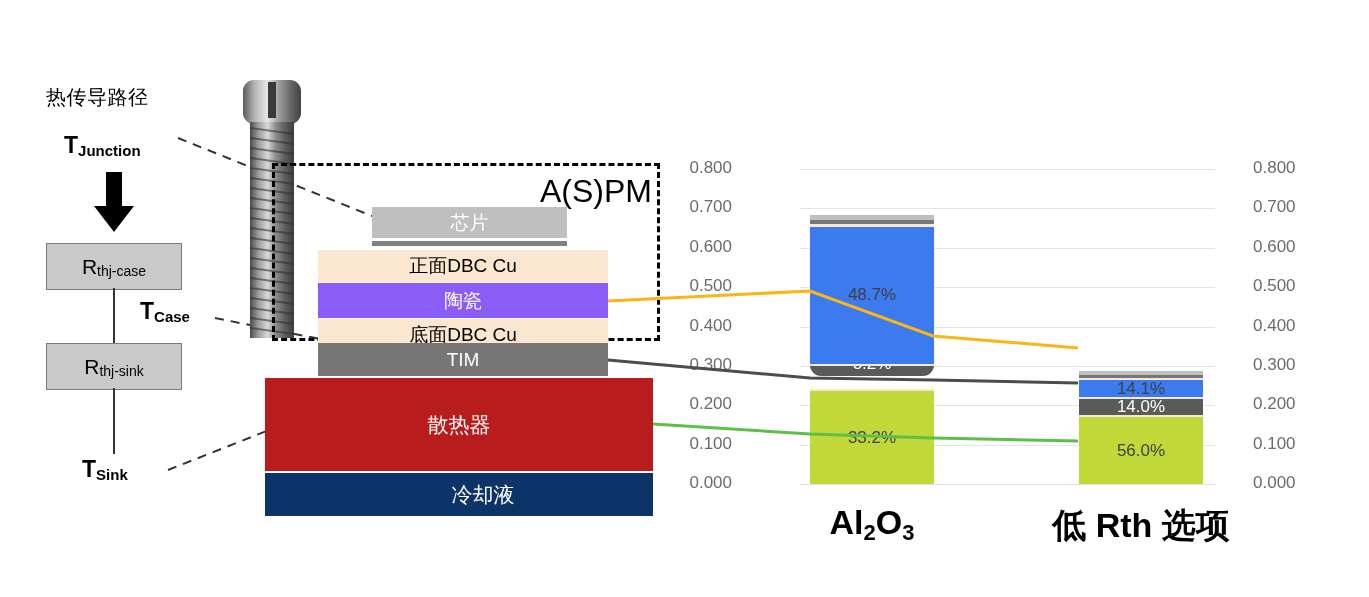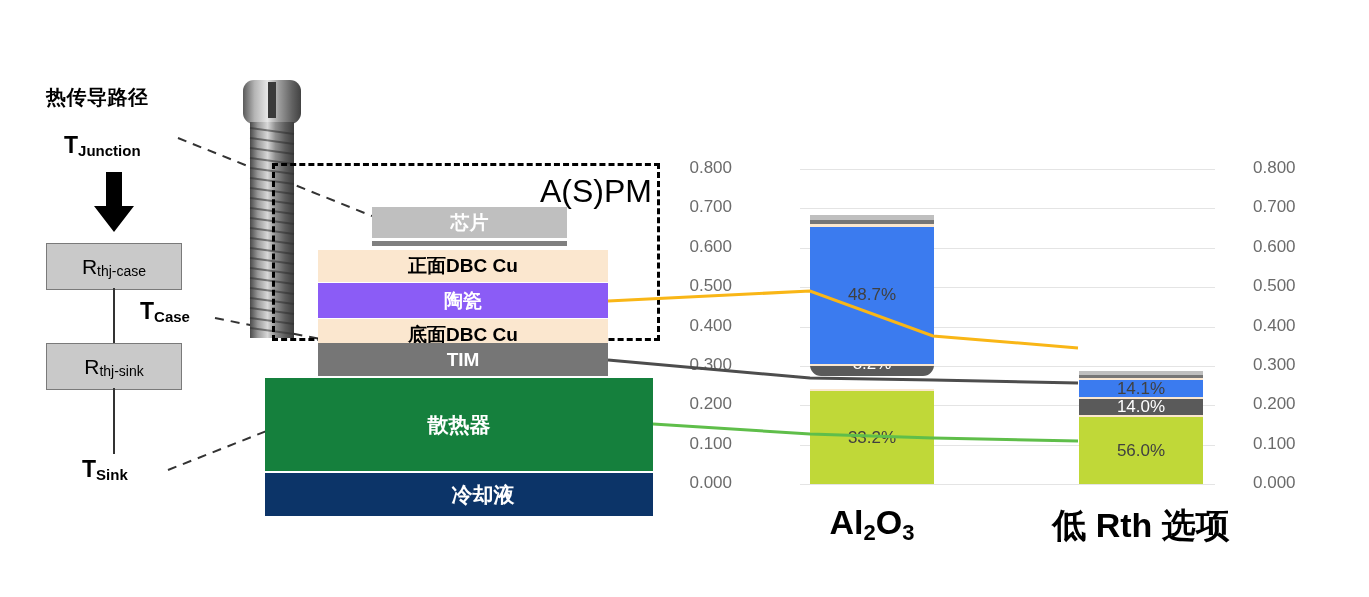--- a/index.html
+++ b/index.html
@@ -15,21 +15,21 @@
     font-family: "Liberation Sans", sans-serif;
     color: #000;
   }
   .abs { position: absolute; }
 
   
   #thermal-path-diagram { left: 0; top: 0; width: 250px; height: 520px; }
 
   #thermal-path-title {
     left: 46px; top: 84px;
-    font-size: 20px; font-weight: 700;
+    font-size: 20px; font-weight: 400;
     letter-spacing: 0.5px;
   }
   #t-junction-label {
     left: 64px; top: 132px;
     font-size: 23px; font-weight: 700;
   }
   #t-case-label {
     left: 140px; top: 298px;
     font-size: 23px; font-weight: 700;
   }
@@ -67,21 +67,21 @@
     border: 3px dashed #000;
     box-sizing: border-box;
   }
   #aspm-label {
     left: 540px; top: 173px;
     font-size: 32px; font-weight: 400;
   }
 
   .layer {
     display: flex; align-items: center; justify-content: center;
-    font-size: 19px; font-weight: 700;
+    font-size: 19px; font-weight: 400;
     box-sizing: border-box;
     text-align: center;
   }
   #layer-chip {
     left: 372px; top: 207px; width: 195px; height: 31px;
     background: #bfbfbf; color: #ffffff;
   }
   #layer-chip-underline {
     left: 372px; top: 241px; width: 195px; height: 5px;
     background: #808080;
@@ -97,21 +97,21 @@
   #layer-bottom-dbc {
     left: 318px; top: 319px; width: 290px; height: 32px;
     background: #fbe7cf; color: #000;
   }
   #layer-tim {
     left: 318px; top: 343px; width: 290px; height: 33px;
     background: #767676; color: #ffffff;
   }
   #layer-heatsink {
     left: 265px; top: 378px; width: 388px; height: 93px;
-    background: #15803d; color: #ffffff;
+    background: #b91c1c; color: #ffffff;
     font-size: 21px;
   }
   #layer-coolant {
     left: 265px; top: 473px; width: 388px; height: 43px;
     background: #0c3468; color: #ffffff;
     font-size: 21px;
     padding-left: 48px;
   }
 
   

